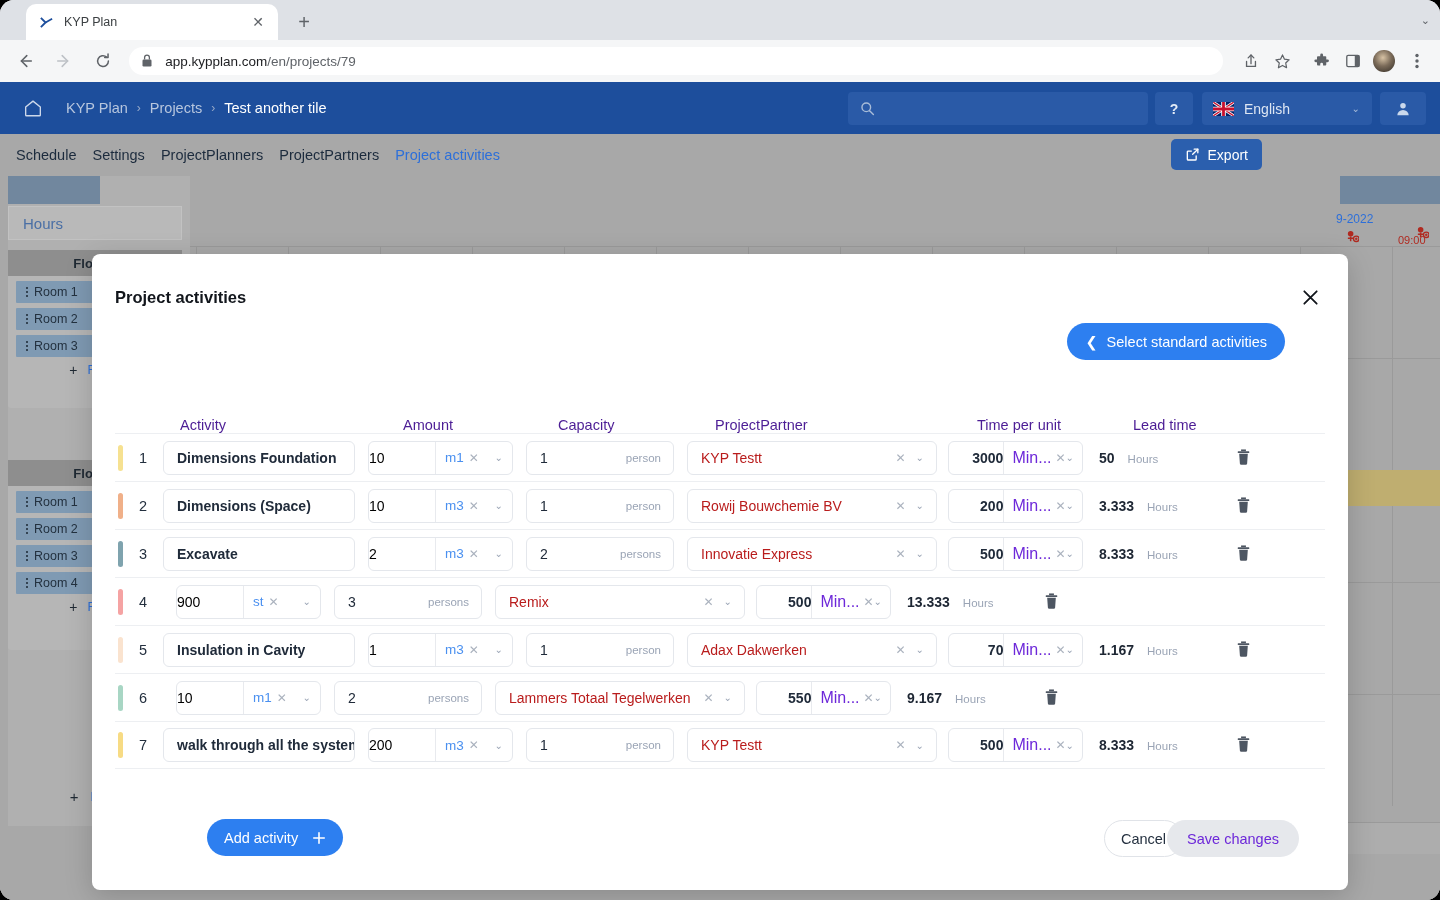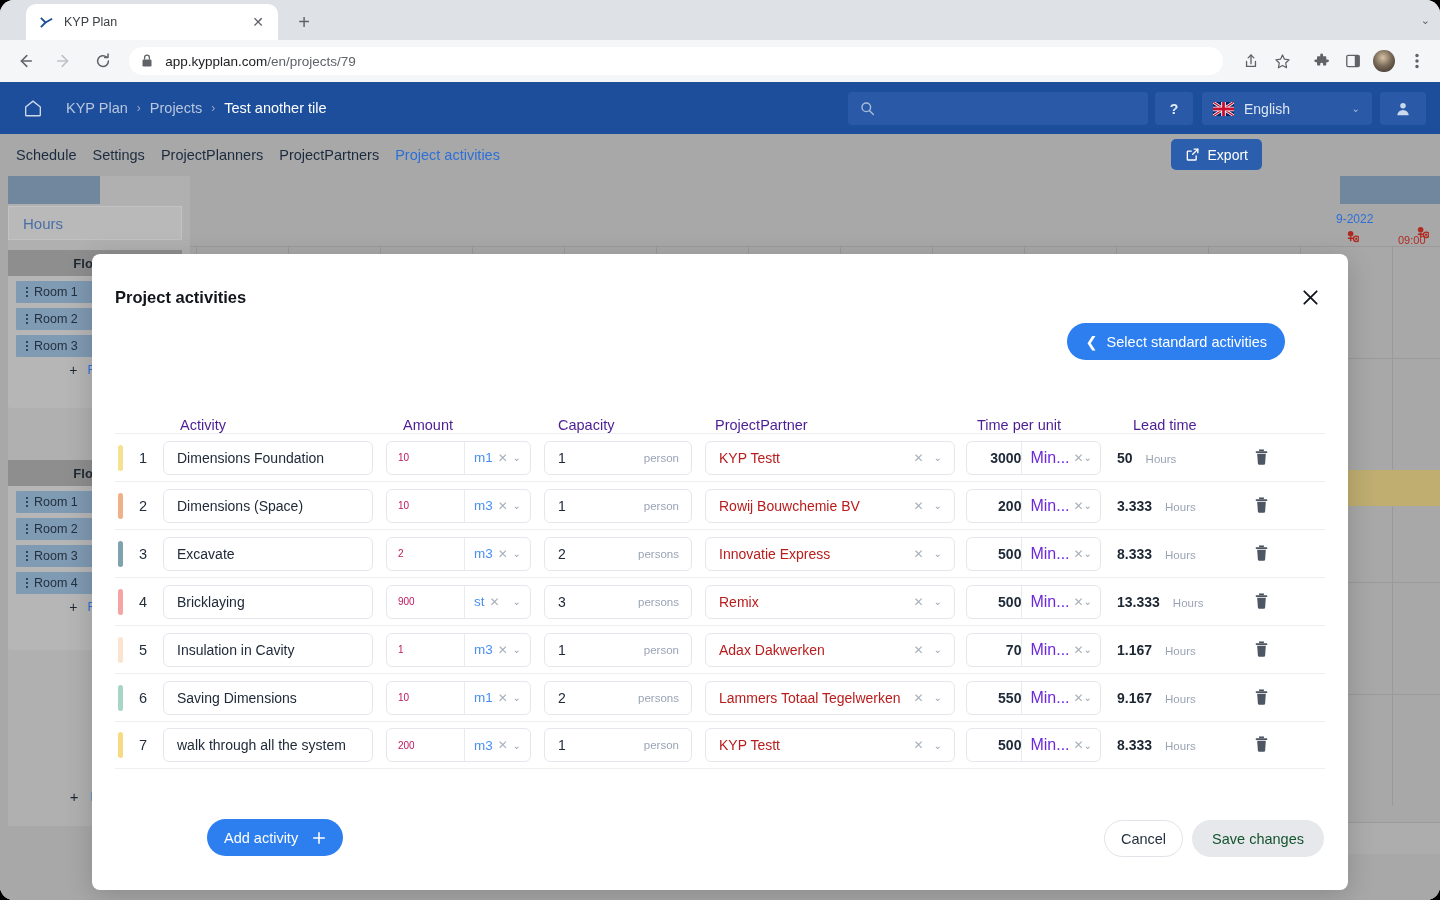--- a/index.html
+++ b/index.html
@@ -336,29 +336,29 @@
   }
 
   .fld {
     height: 34px;
     border: 1px solid #e4e7ec;
     border-radius: 6px;
     background: #fff;
     display: flex; align-items: center;
     flex: none;
   }
-  .fld-activity { width: 210px; }
+  .fld-activity { width: 192px; font-weight: bold; }
   .fld-activity .val {
     margin-left: 13px; font-size: 14px; color: #202b3a;
     white-space: nowrap; overflow: hidden;
   }
 
   .fld-amount { width: 145px; margin-left: 13px; }
   .fld-amount .num {
-    width: 66px; margin-left: 11px; font-size: 10px; color: #be185d;
+    width: 66px; font-size: 14px; color: #000000;
   }
   .unit-box {
     display: flex; align-items: center;
     height: 32px; flex: 1;
     border-left: 1px solid #e8eaee;
   }
   .unit-box .u {
     margin-left: 9px; font-size: 13.5px; color: #4a90f0;
     white-space: nowrap;
   }
@@ -411,25 +411,25 @@
   }
   #cancel-btn {
     position: absolute; left: 1012px; top: 566px;
     width: 79px; height: 37px;
     border: 1px solid #e0e3e8; border-radius: 19px;
     background: #fff;
     display: flex; align-items: center; justify-content: center;
     font-size: 14.5px; color: #253140;
   }
   #save-btn {
-    position: absolute; left: 1100px; top: 566px;
+    position: absolute; left: 1075px; top: 566px;
     width: 132px; height: 37px;
     background: #e6e8ec; border-radius: 19px;
     display: flex; align-items: center; justify-content: center;
-    font-size: 14.5px; color: #14532d;
+    font-size: 14.5px; color: #6d28d9;
   }
   svg { display: block; }
 </style>
 </head>
 <body>
 
 <div id="browser-window">
 
   <div id="tab-strip">
     <div id="tab">
@@ -846,23 +846,20 @@
                 <svg width="17" height="18" viewBox="0 0 18 20">
                   <path d="M6.3 1.6 h5.4 v2 H6.3 Z" fill="currentColor"></path>
                   <rect x="2.6" y="3.6" width="12.8" height="1.9" rx=".6" fill="currentColor"></rect>
                   <path d="M4.2 6.4 h9.6 l-.8 11.2 a1 1 0 0 1-1 .9 H6 a1 1 0 0 1-1-.9 Z" fill="currentColor"></path>
                 </svg>
               </span>
             </div>
             <div class="act-row">
               <span class="colorbar" style="background: rgb(245, 163, 163);"></span>
               <span class="row-num">4</span>
-              <span class="fld fld-activity">
-                <span class="val">Bricklaying</span>
-              </span>
               <span class="fld fld-amount">
                 <span class="num">900</span>
                 <span class="unit-box">
                   <span class="u">st</span>
                   <span class="ux">✕</span>
                   <span class="uc">⌄</span>
                 </span>
               </span>
               <span class="fld fld-capacity">
                 <span class="num">3</span>
@@ -932,23 +929,20 @@
                 <svg width="17" height="18" viewBox="0 0 18 20">
                   <path d="M6.3 1.6 h5.4 v2 H6.3 Z" fill="currentColor"></path>
                   <rect x="2.6" y="3.6" width="12.8" height="1.9" rx=".6" fill="currentColor"></rect>
                   <path d="M4.2 6.4 h9.6 l-.8 11.2 a1 1 0 0 1-1 .9 H6 a1 1 0 0 1-1-.9 Z" fill="currentColor"></path>
                 </svg>
               </span>
             </div>
             <div class="act-row">
               <span class="colorbar" style="background: rgb(168, 214, 196);"></span>
               <span class="row-num">6</span>
-              <span class="fld fld-activity">
-                <span class="val">Saving Dimensions</span>
-              </span>
               <span class="fld fld-amount">
                 <span class="num">10</span>
                 <span class="unit-box">
                   <span class="u">m1</span>
                   <span class="ux">✕</span>
                   <span class="uc">⌄</span>
                 </span>
               </span>
               <span class="fld fld-capacity">
                 <span class="num">2</span>

